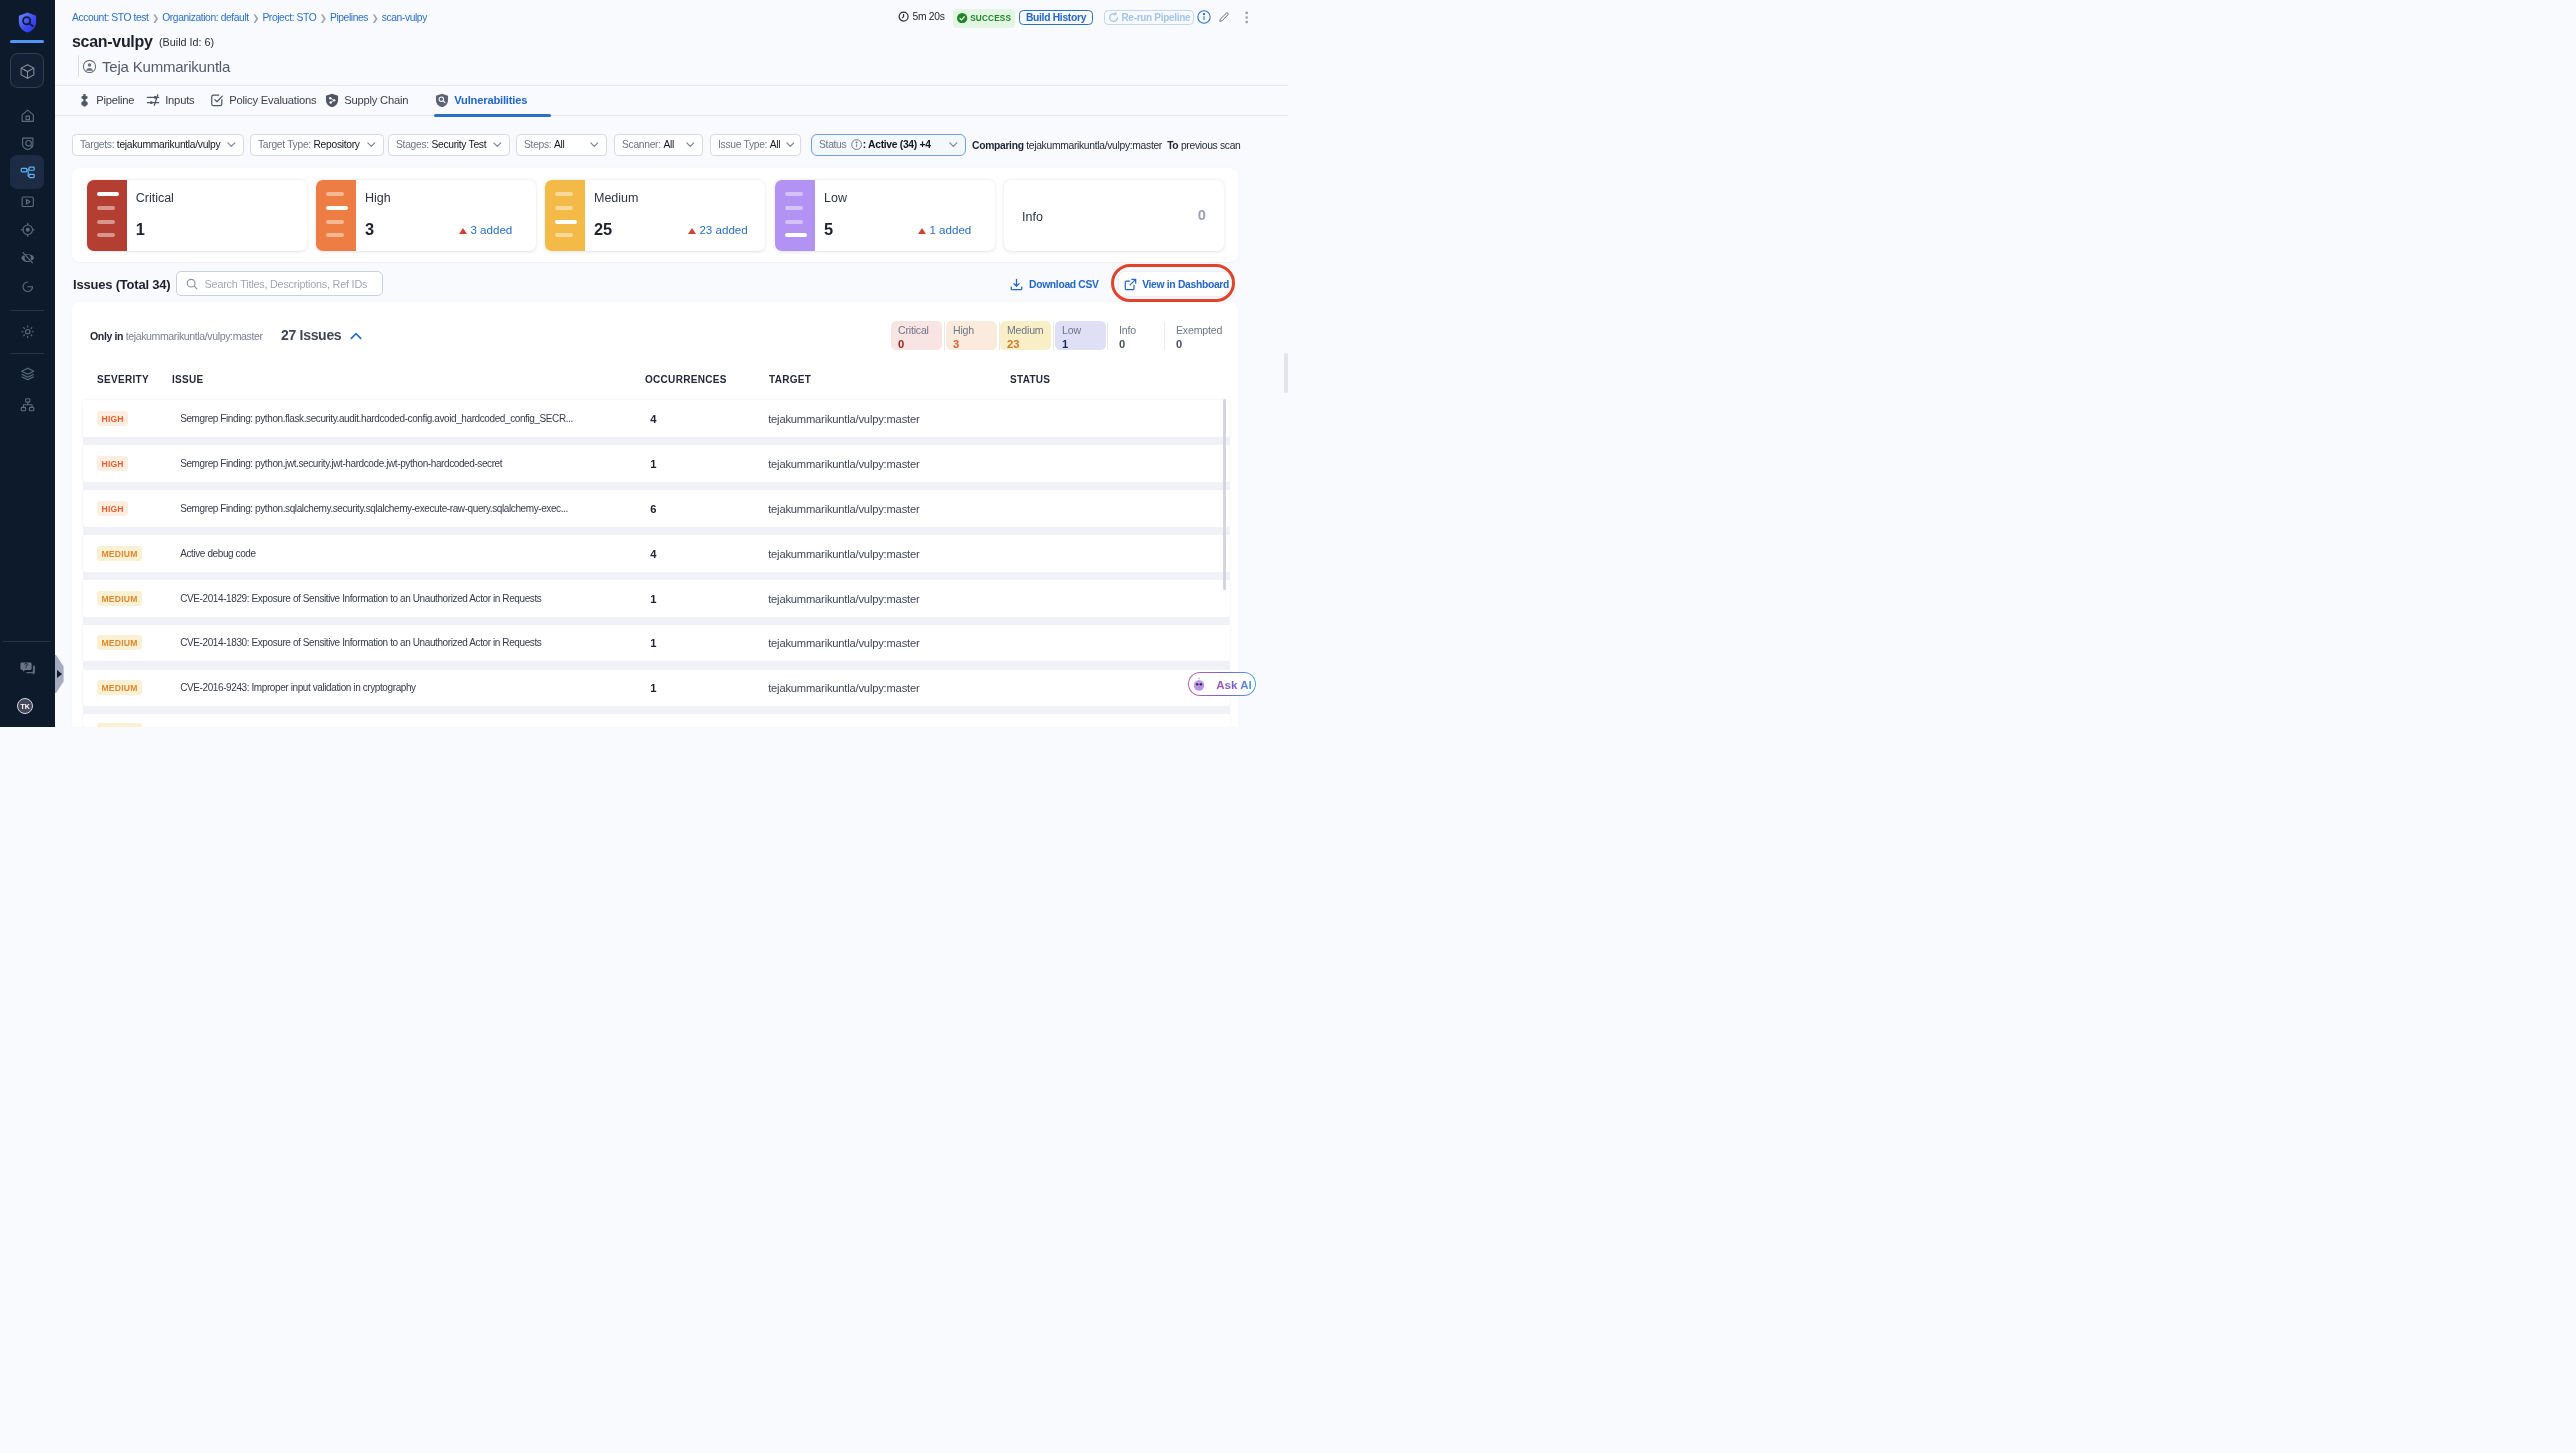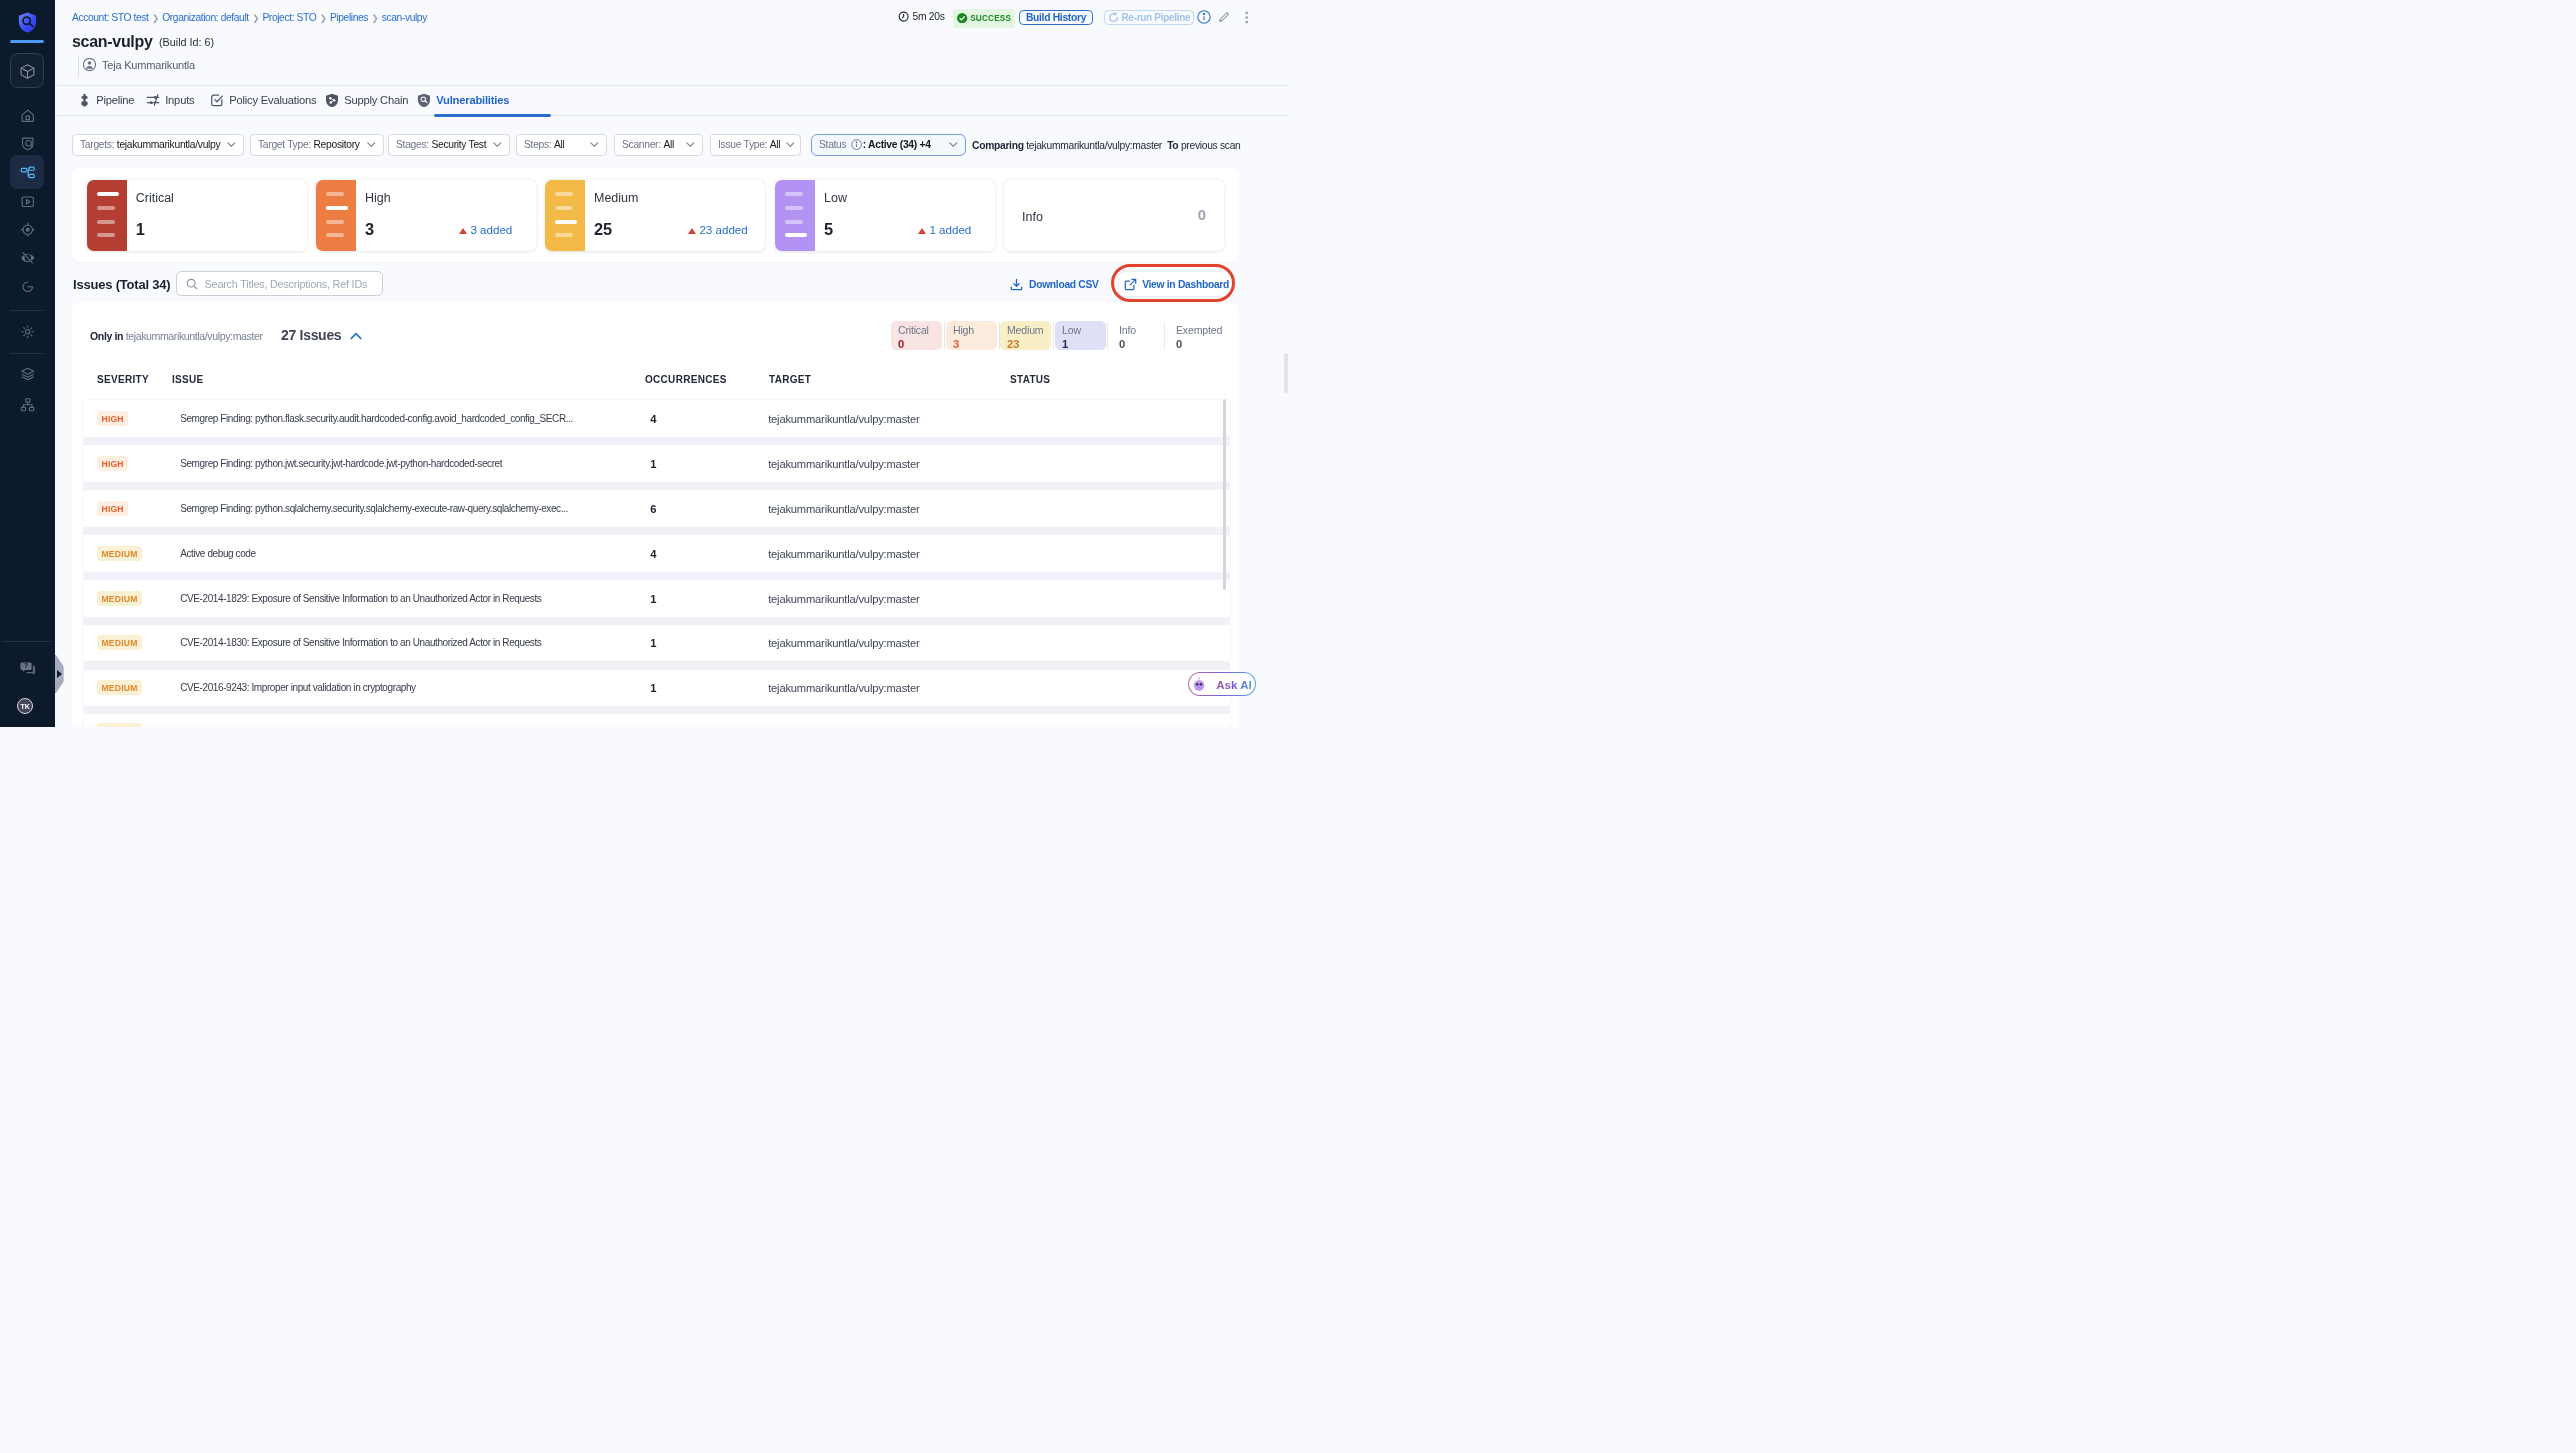--- a/index.html
+++ b/index.html
@@ -22,21 +22,21 @@
 .crumbs { position:absolute; left:72px; top:12px; font-size:10.3px; letter-spacing:-0.4px; color:#2b6fce; }
 .crumbs .sep { color:#9aa2b1; margin:0 3.4px; font-size:8.6px; }
 .duration { position:absolute; left:898px; top:11.2px; font-size:10.3px; letter-spacing:-0.3px; color:#23262c; display:flex; align-items:center; gap:3.4px; white-space:nowrap; }
 .badge-success { position:absolute; left:953px; top:8.6px; background:#e3f6e4; color:#1e8622; border-radius:3.4px; font-size:8.2px; font-weight:bold; letter-spacing:0.2px; display:flex; align-items:center; gap:2.6px; height:19px; padding:0 4.3px; }
 .btn-bh { position:absolute; left:1019px; top:9.5px; width:74px; border:1.3px solid #2970c8; color:#2166c9; border-radius:4.3px; font-size:10.3px; font-weight:bold; letter-spacing:-0.3px; height:15.5px; display:flex; align-items:center; justify-content:center; white-space:nowrap; }
 .btn-rr { position:absolute; left:1104px; top:9.5px; width:90px; border:0.9px solid #c3d7ef; color:#a4c3e8; border-radius:4.3px; font-size:10px; font-weight:bold; letter-spacing:-0.3px; height:15.5px; display:flex; align-items:center; justify-content:center; gap:2.6px; white-space:nowrap; }
 .hicon { position:absolute; }
 .title { position:absolute; left:72px; top:33px; font-size:16px; letter-spacing:-0.3px; font-weight:bold; color:#1e212b; }
 .buildid { position:absolute; left:159px; top:36px; font-size:10.8px; color:#2b2f3a; }
 .uline { position:absolute; left:78px; top:55px; width:0.9px; height:22.4px; background:#d9dde5; }
-.userrow { position:absolute; left:83px; top:58px; display:flex; align-items:center; gap:6px; font-size:11px; letter-spacing:-0.2px; color:#545b6b; }
+.userrow { position:absolute; left:83px; top:58px; display:flex; align-items:center; gap:6px; font-size:15px; letter-spacing:-0.2px; color:#545b6b; }
 
 
 .tabsbar { position:absolute; left:55px; right:0; top:85px; height:31px; border-top:0.9px solid #e3e7ee; border-bottom:0.9px solid #e3e7ee; }
 .tab { position:absolute; top:85px; height:30px; display:flex; align-items:center; gap:5.2px; font-size:11.2px; letter-spacing:-0.2px; color:#383e4b; white-space:nowrap; }
 .tab.active { color:#2166c9; font-weight:bold; }
 .tabline { position:absolute; left:434px; top:114px; width:117px; height:2.6px; background:#2970c8; border-radius:1.7px; }
 
 
 .fbox { position:absolute; top:134px; height:21.6px; background:#fff; border:0.9px solid #d5dae3; border-radius:4.3px; display:flex; align-items:center; padding:0 7px; font-size:10.3px; letter-spacing:-0.3px; color:#6d7587; white-space:nowrap; }
 .fbox b { color:#14171d; font-weight:normal; margin-left:2.6px; }
@@ -254,21 +254,21 @@
   Policy Evaluations</div>
 <div class="tab" style="left:325px;">
   <svg width="14" height="14.7" viewBox="0 0 16 17" fill="#4e5565">
       <path d="M8 0.8 L15 3.3 V8 C15 12.5 12 15.4 8 16.5 C4 15.4 1 12.5 1 8 V3.3 Z"></path>
       <circle cx="6" cy="6" r="1.4" fill="#fff"></circle>
       <circle cx="10.5" cy="8.5" r="1.4" fill="#fff"></circle>
       <circle cx="6.5" cy="11" r="1.4" fill="#fff"></circle>
       <path d="M6 6 L10.5 8.5 L6.5 11" stroke="#fff" stroke-width="0.9" fill="none"></path>
     </svg>
   Supply Chain</div>
-<div class="tab active" style="left:417px;">
+<div class="tab active" style="left:435px;">
   <svg width="14" height="14.7" viewBox="0 0 16 17" fill="#5b6374">
       <path d="M8 0.8 L15 3.3 V8 C15 12.5 12 15.4 8 16.5 C4 15.4 1 12.5 1 8 V3.3 Z"></path>
       <circle cx="7.2" cy="7.2" r="2.6" fill="none" stroke="#fff" stroke-width="1.2"></circle>
       <line x1="9.2" y1="9.2" x2="11.5" y2="11.2" stroke="#fff" stroke-width="1.2" stroke-linecap="round"></line>
     </svg>
   Vulnerabilities</div>
 <div class="tabline"></div>
 
 <div class="fbox" style="left:72px; width:172px;">Targets:<b>tejakummarikuntla/vulpy</b><span class="chev">
       <svg width="8.6" height="5.2" viewBox="0 0 10 6" fill="none" stroke="#7c8494" stroke-width="1.4" stroke-linecap="round">

